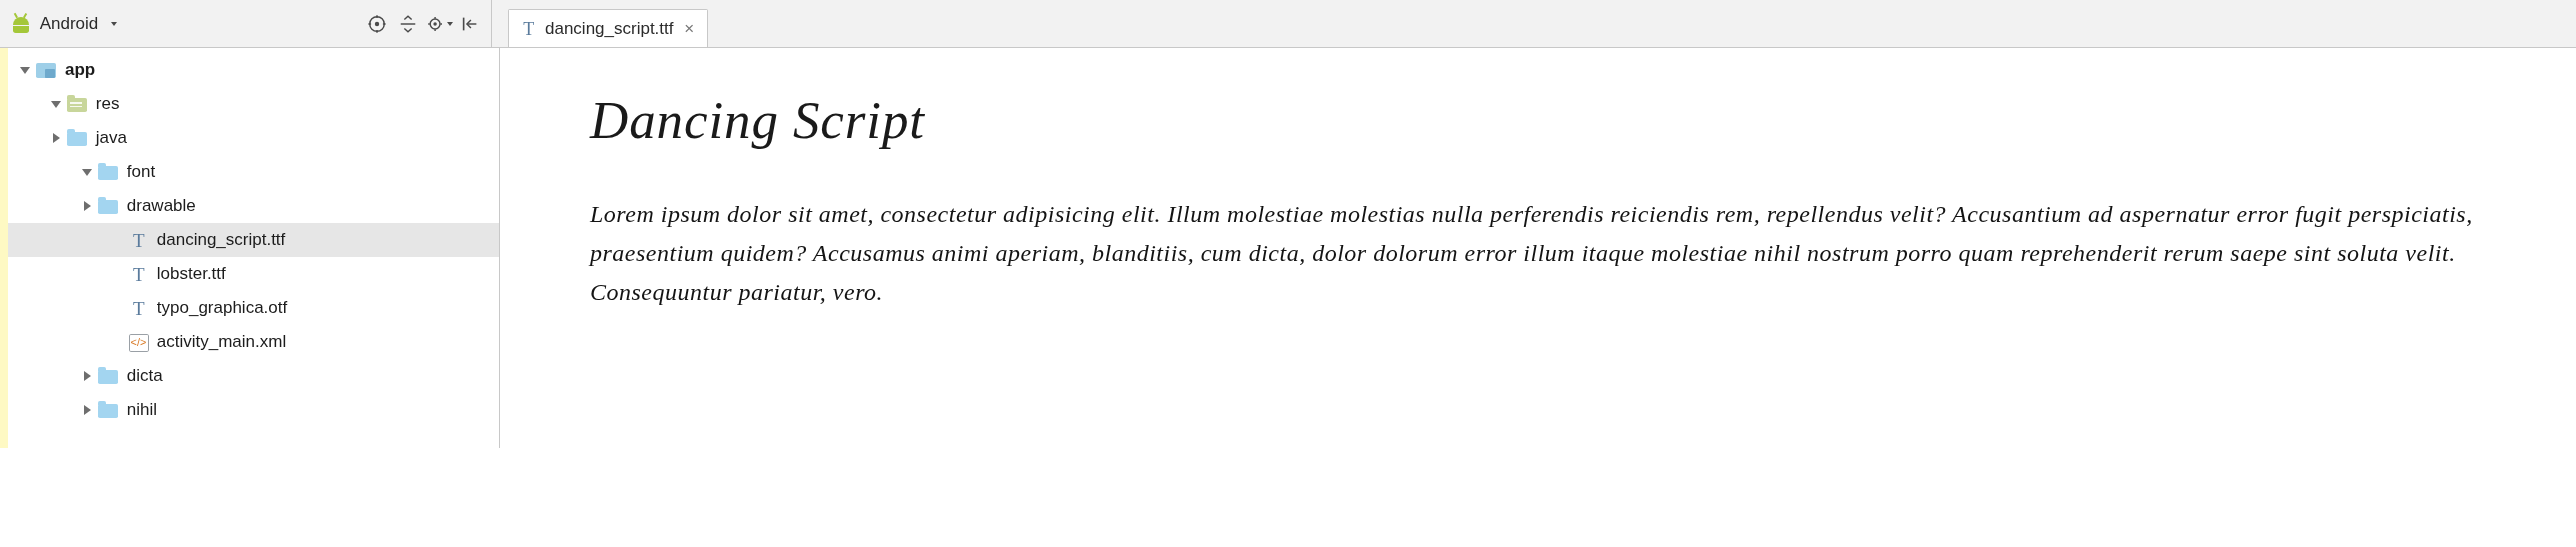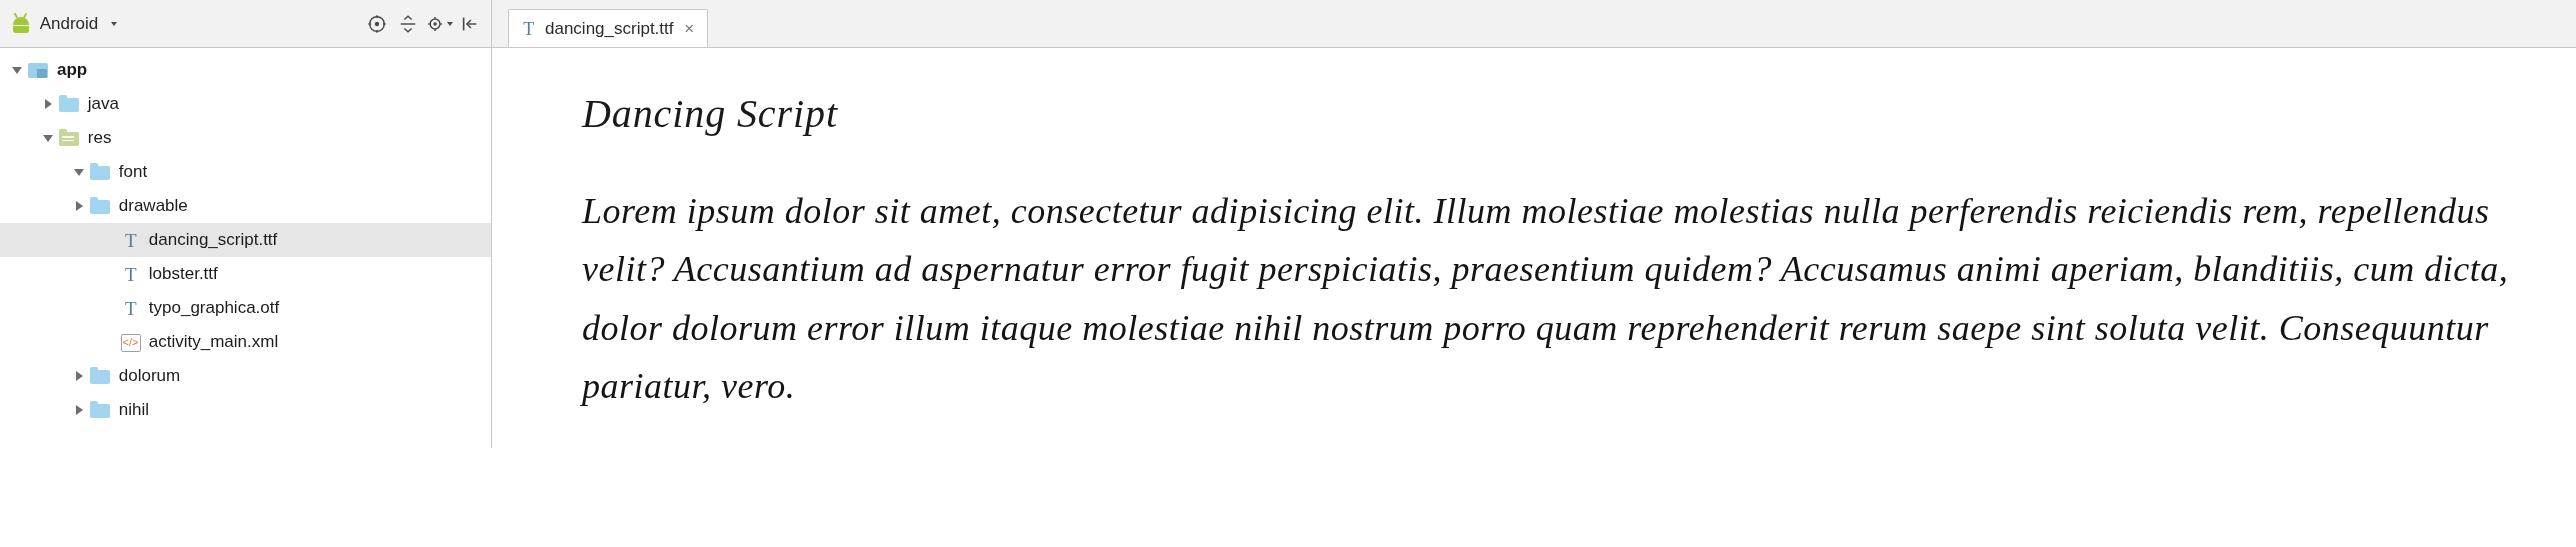--- a/index.html
+++ b/index.html
@@ -134,20 +134,21 @@
     line-height: 1;
     padding: 0 1.8px;
     cursor: default;
   }
 
   
   .main {
     flex: 1 1 auto;
     display: flex;
     min-height: 0;
+    margin-left: 8px;
   }
 
   
   .tree {
     width: 492px;
     flex: 0 0 auto;
     background: #ffffff;
     border-right: 0.9px solid #c8c8c8;
     position: relative;
     overflow: hidden;
@@ -284,30 +285,30 @@
     flex: 1 1 auto;
     background: #ffffff;
     position: relative;
     overflow: hidden;
     padding: 42px 36px 0 90px;
     box-sizing: border-box;
   }
   .font-title {
     font-family: "Liberation Serif", serif;
     font-style: italic;
-    font-size: 40px;
+    font-size: 53px;
     color: #1a1a1a;
     letter-spacing: 0.9px;
     margin: 0 0 45px 0;
     font-weight: normal;
   }
   .font-sample {
     font-family: "Liberation Serif", serif;
     font-style: italic;
-    font-size: 36px;
+    font-size: 24px;
     line-height: 1.62;
     color: #141414;
     letter-spacing: 0.5px;
     margin: 0;
     max-width: 2111px;
   }
 </style>
 </head>
 <body>
 
@@ -386,61 +387,61 @@
           </span>
         <span class="ico module">
             <span class="m-back"></span>
             <span class="m-badge"></span>
           </span>
         <span class="label bold">app</span>
       </div>
 
 
       <div class="row d1">
-        <span class="arrow collapsed">
-            <i></i>
-          </span>
-        <span class="ico folder">
-            <span class="f-tab"></span>
-            <span class="f-back"></span>
-          </span>
-        <span class="label">java</span>
-      </div>
-
-      <div class="row d1">
         <span class="arrow expanded">
             <i></i>
           </span>
         <span class="ico folder folder-res">
             <span class="f-tab"></span>
             <span class="f-back"></span>
             <span class="f-lines"></span>
           </span>
         <span class="label">res</span>
       </div>
 
-      <div class="row d2">
-        <span class="arrow expanded">
+      <div class="row d1">
+        <span class="arrow collapsed">
             <i></i>
           </span>
         <span class="ico folder">
             <span class="f-tab"></span>
             <span class="f-back"></span>
           </span>
-        <span class="label">font</span>
+        <span class="label">java</span>
       </div>
 
       <div class="row d2">
-        <span class="arrow collapsed">
+        <span class="arrow expanded">
             <i></i>
           </span>
         <span class="ico folder">
             <span class="f-tab"></span>
             <span class="f-back"></span>
           </span>
+        <span class="label">font</span>
+      </div>
+
+      <div class="row d2">
+        <span class="arrow collapsed">
+            <i></i>
+          </span>
+        <span class="ico folder">
+            <span class="f-tab"></span>
+            <span class="f-back"></span>
+          </span>
         <span class="label">drawable</span>
       </div>
 
       <div class="row d3 selected">
         <span class="arrow none">
             <i></i>
           </span>
         <span class="ico ttf">T</span>
         <span class="label">dancing_script.ttf</span>
       </div>
@@ -474,21 +475,21 @@
       </div>
 
       <div class="row d2">
         <span class="arrow collapsed">
             <i></i>
           </span>
         <span class="ico folder">
             <span class="f-tab"></span>
             <span class="f-back"></span>
           </span>
-        <span class="label">dolorum</span>
+        <span class="label">dicta</span>
       </div>
 
       <div class="row d2">
         <span class="arrow collapsed">
             <i></i>
           </span>
         <span class="ico folder">
             <span class="f-tab"></span>
             <span class="f-back"></span>
           </span>

